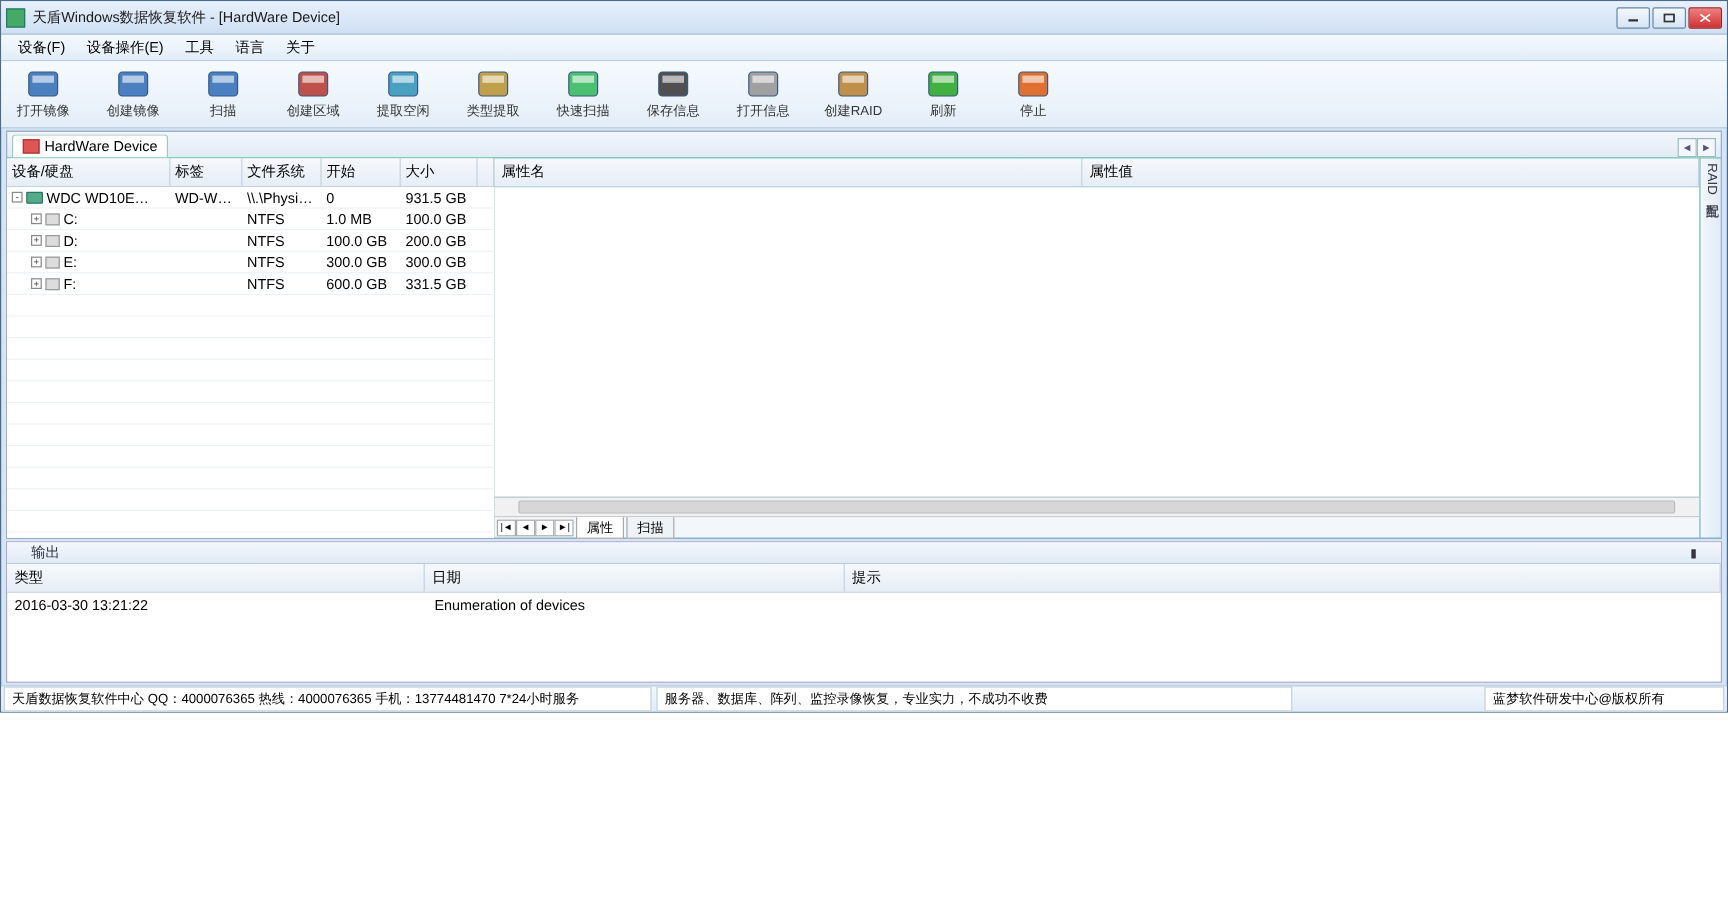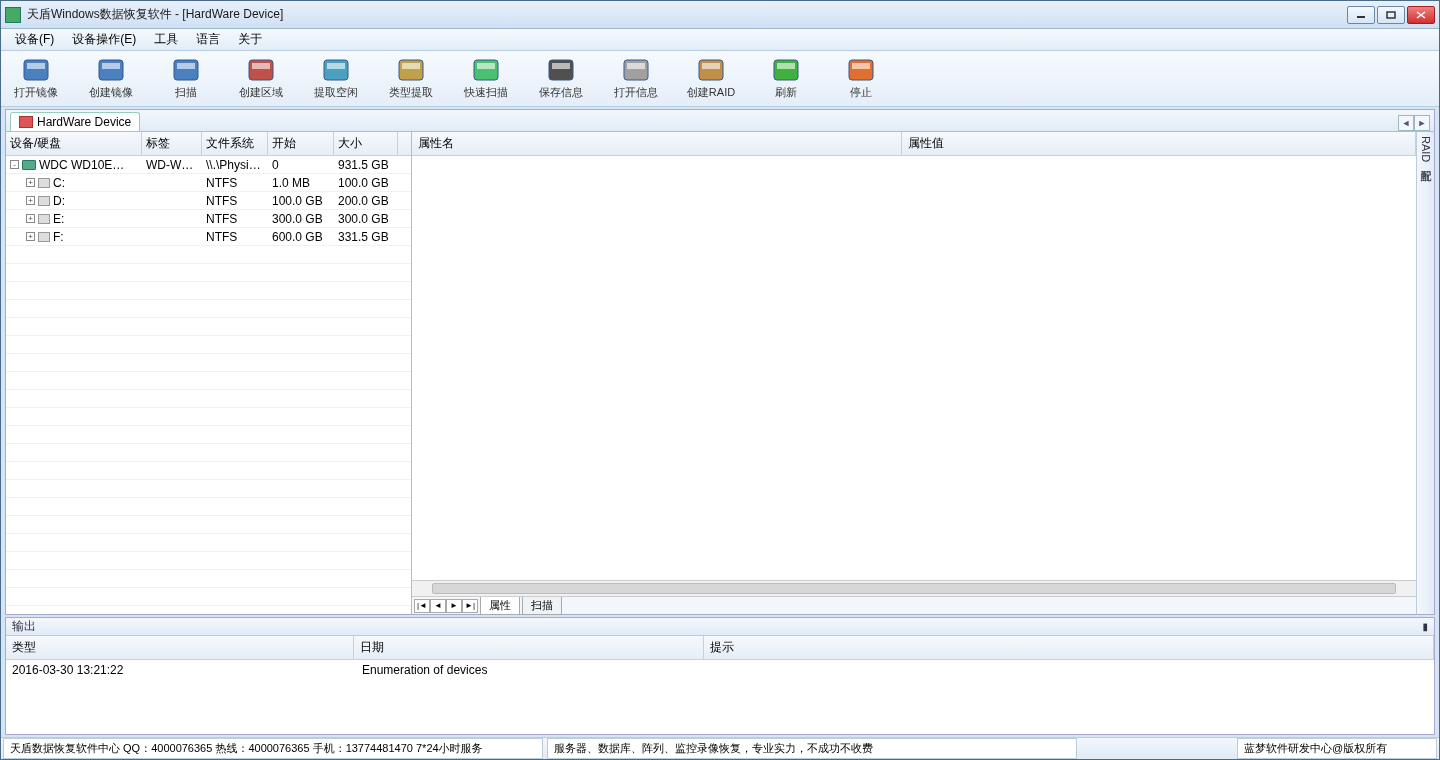--- a/index.html
+++ b/index.html
@@ -1,17 +1,17 @@
 <!DOCTYPE html>
 <html><head>
 <meta charset="utf-8">
 <style>
 * { box-sizing: border-box; margin: 0; padding: 0; }
 body { font-family: "Microsoft YaHei", "Segoe UI", Tahoma, sans-serif; font-size: 12px; background: #fff; overflow: hidden; }
-.window { width: 1440px; height: 760px; background: #d6e5f5; border: 1px solid #4a6a8a; display: flex; flex-direction: column; }
+.window { width: 1440px; height: 594px; background: #d6e5f5; border: 1px solid #4a6a8a; display: flex; flex-direction: column; }
 .titlebar { height: 28px; background: linear-gradient(#e8f0fb,#cfe0f4); display: flex; align-items: center; padding: 0 4px; border-bottom: 1px solid #9db7d1; }
 .titlebar .appicon { width: 16px; height: 16px; background: #4a6; border: 1px solid #276; margin-right: 6px; }
 .titlebar .title { flex: 1; color: #1a1a1a; }
 .winbtns { display: flex; gap: 2px; }
 .winbtn { width: 28px; height: 18px; border: 1px solid #6a87a5; background: linear-gradient(#f3f8fd,#d6e5f5); border-radius: 2px; display: flex; align-items: center; justify-content: center; }
 .winbtn.close { background: linear-gradient(#f08080,#d03030); border-color: #a02020; color: #fff; }
 .menubar { height: 22px; background: linear-gradient(#f5f9fd,#e2edf8); display: flex; align-items: center; padding: 0 6px; border-bottom: 1px solid #b8cde0; gap: 2px; }
 .menuitem { padding: 2px 8px; cursor: default; }
 .toolbar { height: 56px; background: linear-gradient(#f6fafe,#e4eef8); border-bottom: 1px solid #b8cde0; display: flex; align-items: center; padding: 2px 8px; gap: 21px; }
 .tbtn { width: 54px; height: 50px; display: flex; flex-direction: column; align-items: center; justify-content: center; cursor: default; border-radius: 3px; }
@@ -41,21 +41,21 @@
 .prophdr .ph { padding: 3px 6px; border-right: 1px solid #c4d2e0; }
 .propbody { flex: 1; overflow: auto; background: #fff; }
 .propscroll { height: 16px; background: #f1f1f1; border-top: 1px solid #ccc; position: relative; }
 .propscroll::before { content: ""; position: absolute; left: 20px; right: 20px; top: 2px; bottom: 2px; background: #d7d7d7; border: 1px solid #bbb; border-radius: 2px; }
 .bottomtabs { height: 18px; display: flex; align-items: center; background: #f3f7fc; border-top: 1px solid #ccc; padding-left: 2px; gap: 0; }
 .navsmall { width: 16px; height: 14px; border: 1px solid #aaa; background: #fff; display: flex; align-items: center; justify-content: center; font-size: 8px; }
 .btab { padding: 1px 8px; border: 1px solid #aaa; border-top: none; background: #fff; font-size: 11px; margin-left: 2px; }
 .btab.inactive { background: #eef3f8; }
 .sidepanel { width: 18px; background: linear-gradient(90deg,#f3f7fc,#e1ebf6); border-left: 1px solid #bcd; writing-mode: vertical-rl; text-orientation: mixed; padding: 4px 1px; font-size: 11px; color: #334; text-align: left; }
 .outputwrap { height: 118px; display: flex; flex-direction: column; border-top: 1px solid #9ab; margin: 0 4px 2px 4px; background: #fff; border: 1px solid #aac; border-top: 1px solid #aac; }
-.outhdr { height: 18px; background: linear-gradient(#f3f7fc,#e1ebf6); display: flex; align-items: center; padding: 0 6px; color: #334; border-bottom: 1px solid #bcd; }
+.outhdr { height: 18px; background: linear-gradient(#f3f7fc,#e1ebf6); display: flex; align-items: center; padding: 0 20px; color: #334; border-bottom: 1px solid #bcd; }
 .outhdr .pin { margin-left: auto; font-size: 10px; }
 .outcols { display: flex; background: linear-gradient(#f6f9fd,#e6edf5); border-bottom: 1px solid #c4d2e0; }
 .outcols .oc { padding: 3px 6px; border-right: 1px solid #c4d2e0; }
 .ocol-type { width: 348px; } .ocol-date { width: 350px; } .ocol-msg { flex: 1; }
 .outbody { flex: 1; overflow: auto; }
 .outrow { display: flex; padding: 3px 0; }
 .outrow .oc { padding: 0 6px; }
 .statusbar { height: 22px; background: linear-gradient(#f3f7fc,#e1ebf6); display: flex; align-items: center; border-top: 1px solid #bcd; font-size: 11px; }
 .statusbar .sseg { padding: 2px 6px; border: 1px solid #bcd; background: #fff; margin: 1px 2px; white-space: nowrap; overflow: hidden; }
 .statusbar .sspace { flex: 1; }

